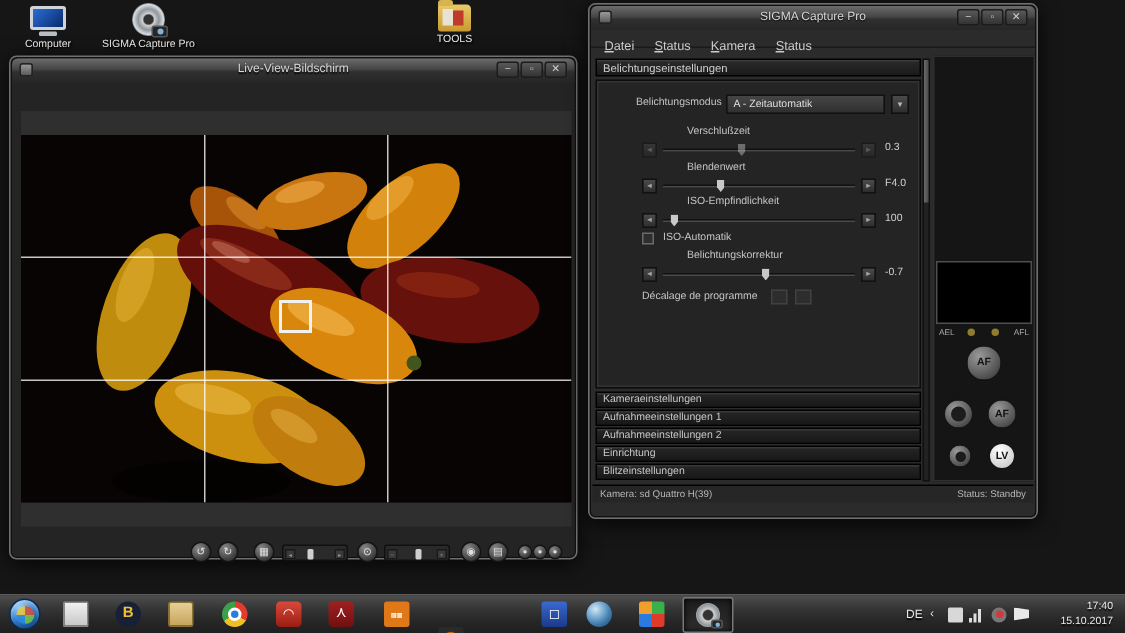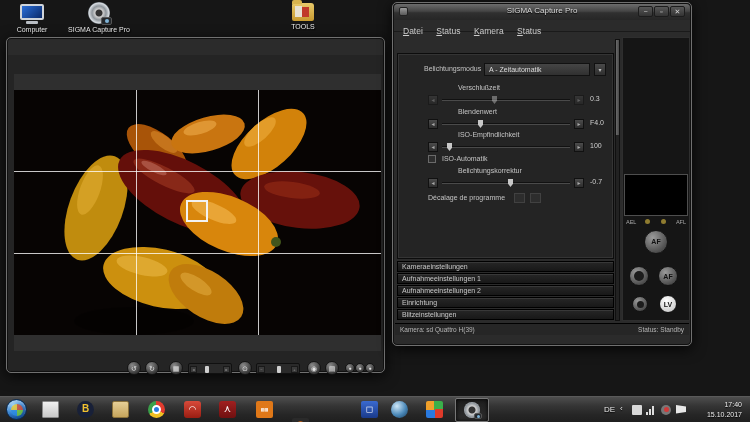--- a/index.html
+++ b/index.html
@@ -141,20 +141,29 @@
   </div>
   <div class="desk-icon" style="left:281px; top:0px; width:44px;">
     <div class="folder">
         <div class="paper"></div>
         <div class="paper2"></div>
       </div>
     <div class="lbl">TOOLS</div>
   </div>
 
   <div class="win" style="left:6px; top:37px; width:379px; height:336px;">
+    <div class="titlebar">
+      <div class="win-ico"></div>
+      <div class="title">Live-View-Bildschirm</div>
+      <div class="winbtns">
+        <div class="wbtn">−</div>
+        <div class="wbtn">▫</div>
+        <div class="wbtn">✕</div>
+      </div>
+    </div>
     <div style="position:absolute; left:1px; right:1px; top:17px; bottom:1px; background:#242424; border-radius:0 0 4px 4px;">
       <div class="lv-viewport">
         <div class="lv-photo">
           <svg width="367" height="245" viewBox="0 0 367 245" preserveAspectRatio="none">
             <rect width="367" height="245" fill="#070403"></rect>
             <ellipse cx="82" cy="118" rx="27" ry="55" fill="#c08c0e" transform="rotate(20 82 118)"></ellipse>
             <ellipse cx="76" cy="100" rx="10" ry="26" fill="#e8b43a" opacity=".5" transform="rotate(20 76 100)"></ellipse>
             <ellipse cx="143" cy="60" rx="36" ry="17" fill="#a85408" transform="rotate(38 143 60)"></ellipse>
             <ellipse cx="150" cy="52" rx="16" ry="6" fill="#d88a2a" opacity=".6" transform="rotate(38 150 52)"></ellipse>
             <ellipse cx="194" cy="44" rx="38" ry="17" fill="#c97510" transform="rotate(-16 194 44)"></ellipse>
@@ -217,20 +226,21 @@
         <div class="wbtn">✕</div>
       </div>
     </div>
     <div class="menubar">
       <div class="menu-item">Datei</div>
       <div class="menu-item">Status</div>
       <div class="menu-item">Kamera</div>
       <div class="menu-item">Status</div>
     </div>
 
+    <div class="sec-hdr" style="top:36px;">Belichtungseinstellungen</div>
 
     <div class="exp-panel">
       <div class="flabel" style="left:26px; top:11px;">Belichtungsmodus</div>
       <div class="dropdown">A - Zeitautomatik</div>
       <div class="spinbtn">▾</div>
 
       <div class="flabel" style="left:60px; top:30px;">Verschlußzeit</div>
       <div class="slider-row row-disabled" style="top:41px;">
         <div class="sl-btn" style="left:0;">◄</div>
         <div class="sl-track">

